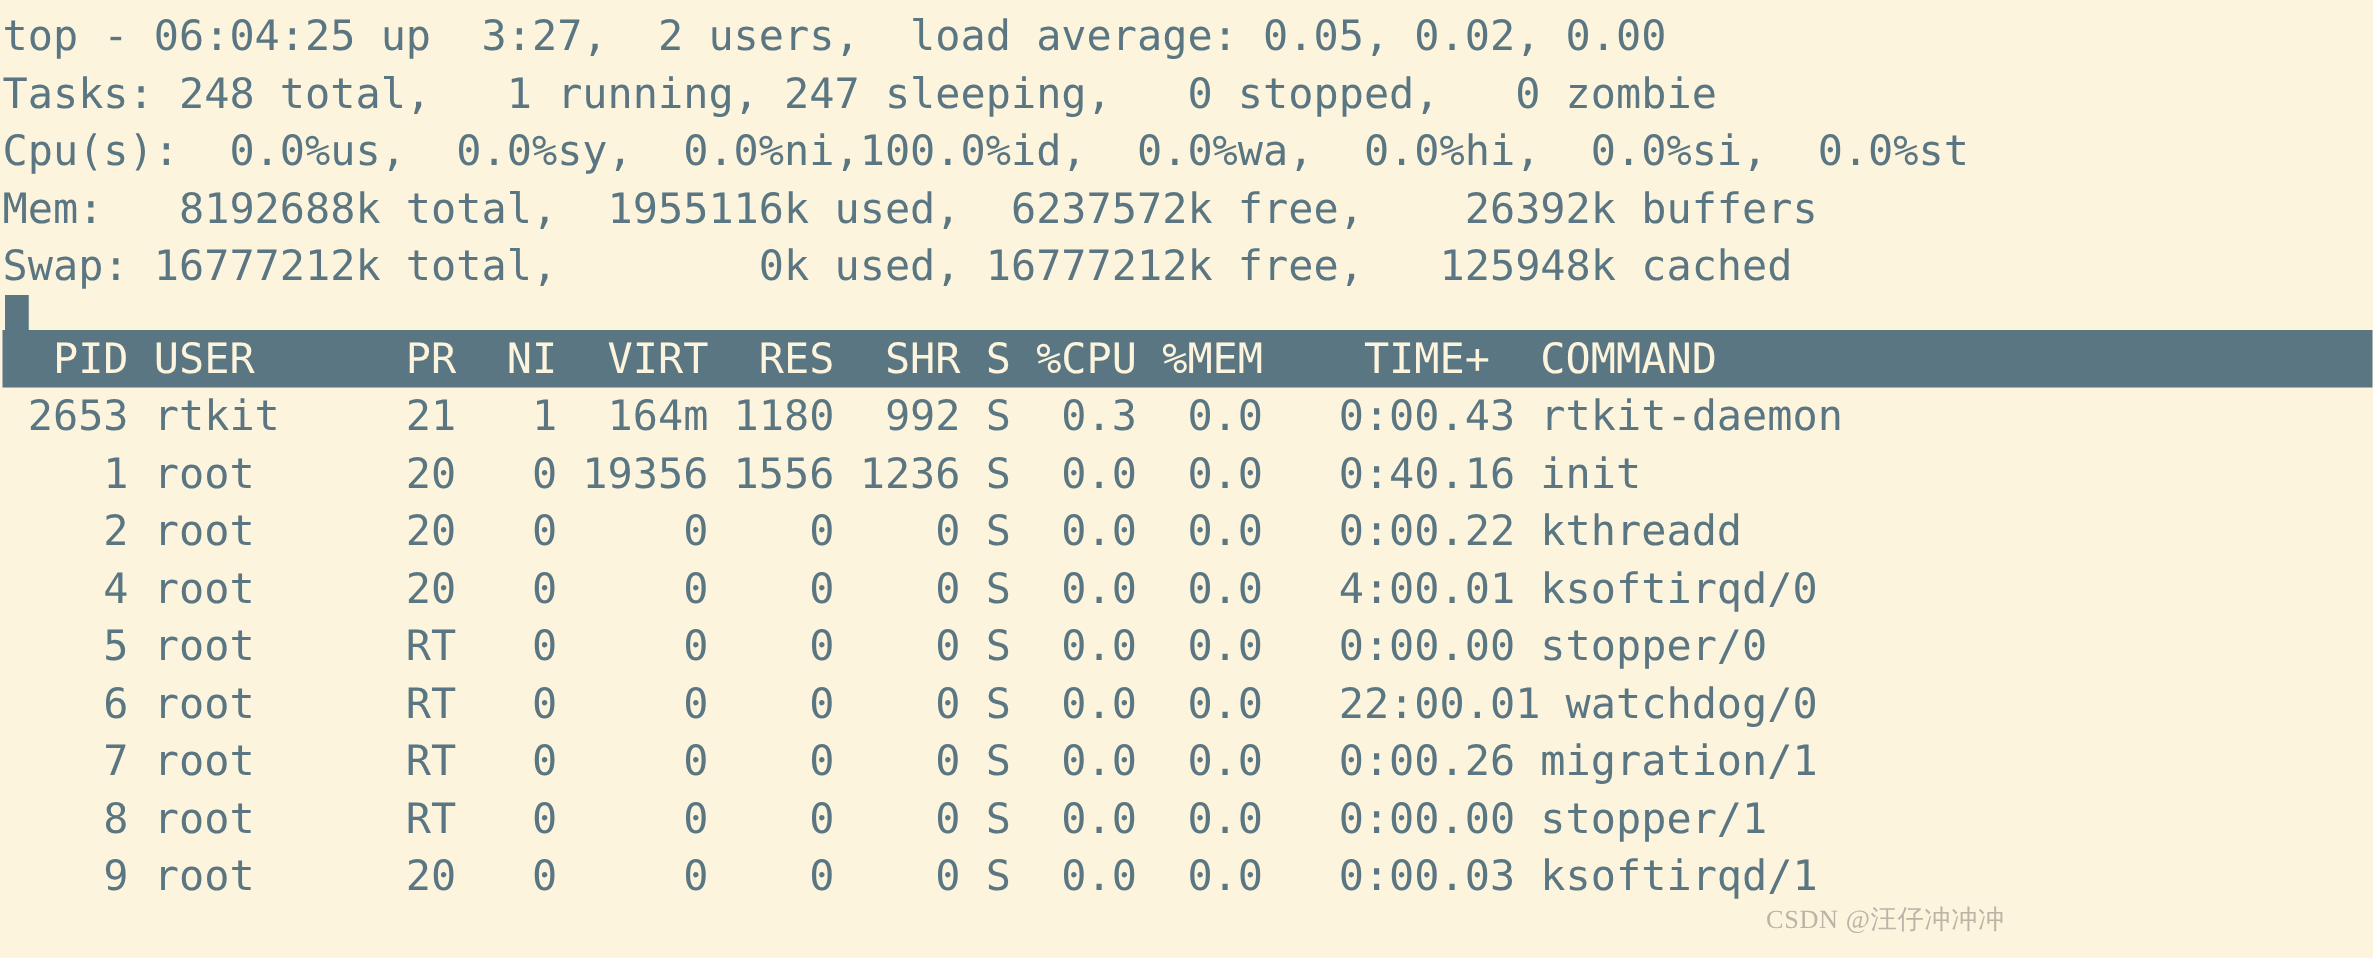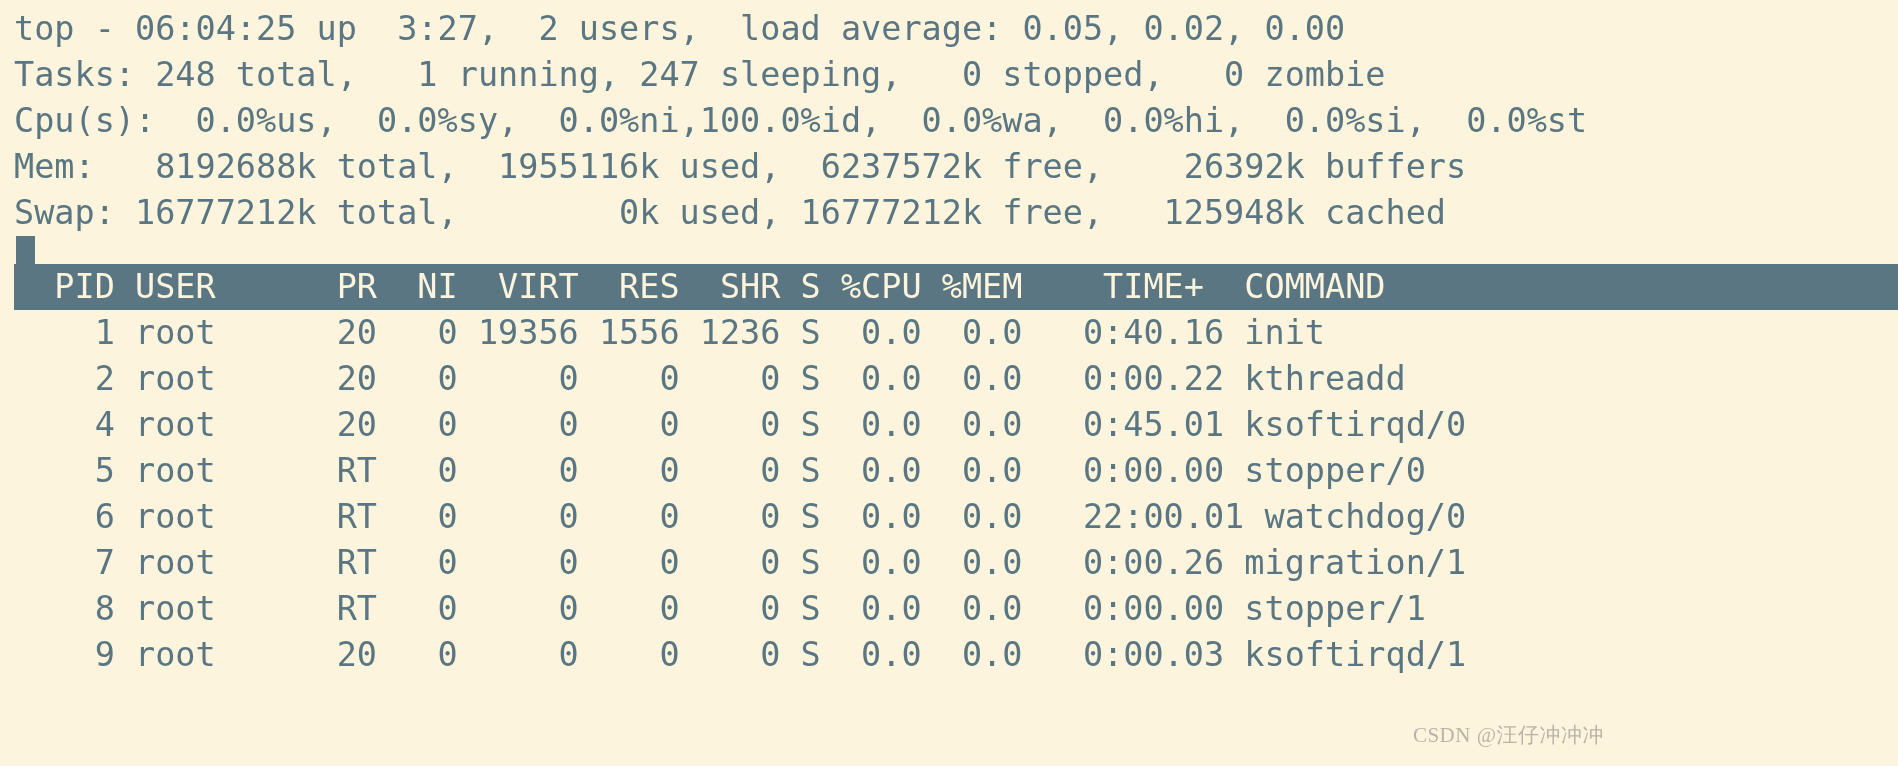--- a/index.html
+++ b/index.html
@@ -19,21 +19,21 @@
     position: relative;
     width: 1620px;
     height: 766px;
     background: #fcf4dc;
     color: #5a7682;
     font-family: "DejaVu Sans Mono", "Liberation Mono", monospace;
     font-size: 33.5px;
     line-height: 46px;
     letter-spacing: 0px;
     box-sizing: border-box;
-    padding: 6px 0 0 14px;
+    padding: 6px 0 0 2px;
   }
 
   .tline {
     white-space: pre;
     height: 46px;
     line-height: 46px;
     font-size: 33.5px;
     font-family: "DejaVu Sans Mono", "Liberation Mono", monospace;
     color: #5a7682;
   }
@@ -97,23 +97,24 @@
   <div class="tline">Mem:   8192688k total,  1955116k used,  6237572k free,    26392k buffers</div>
   <div class="tline">Swap: 16777212k total,        0k used, 16777212k free,   125948k cached</div>
 
   <div class="cursor-row">
     <span class="cursor-block"></span>
   </div>
 
   <div class="header-bar">  PID USER      PR  NI  VIRT  RES  SHR S %CPU %MEM    TIME+  COMMAND</div>
 
   <div id="proc-rows">
+      <div class="proc-row"> 2653 rtkit     21   1  164m 1180  992 S  0.3  0.0   0:00.43 rtkit-daemon</div>
       <div class="proc-row">    1 root      20   0 19356 1556 1236 S  0.0  0.0   0:40.16 init</div>
       <div class="proc-row">    2 root      20   0     0    0    0 S  0.0  0.0   0:00.22 kthreadd</div>
-      <div class="proc-row">    4 root      20   0     0    0    0 S  0.0  0.0   0:45.01 ksoftirqd/0</div>
+      <div class="proc-row">    4 root      20   0     0    0    0 S  0.0  0.0   4:00.01 ksoftirqd/0</div>
       <div class="proc-row">    5 root      RT   0     0    0    0 S  0.0  0.0   0:00.00 stopper/0</div>
       <div class="proc-row">    6 root      RT   0     0    0    0 S  0.0  0.0   22:00.01 watchdog/0</div>
       <div class="proc-row">    7 root      RT   0     0    0    0 S  0.0  0.0   0:00.26 migration/1</div>
       <div class="proc-row">    8 root      RT   0     0    0    0 S  0.0  0.0   0:00.00 stopper/1</div>
       <div class="proc-row">    9 root      20   0     0    0    0 S  0.0  0.0   0:00.03 ksoftirqd/1</div>
     </div>
 
   <div id="watermark">CSDN @汪仔冲冲冲</div>
 </div>
 

